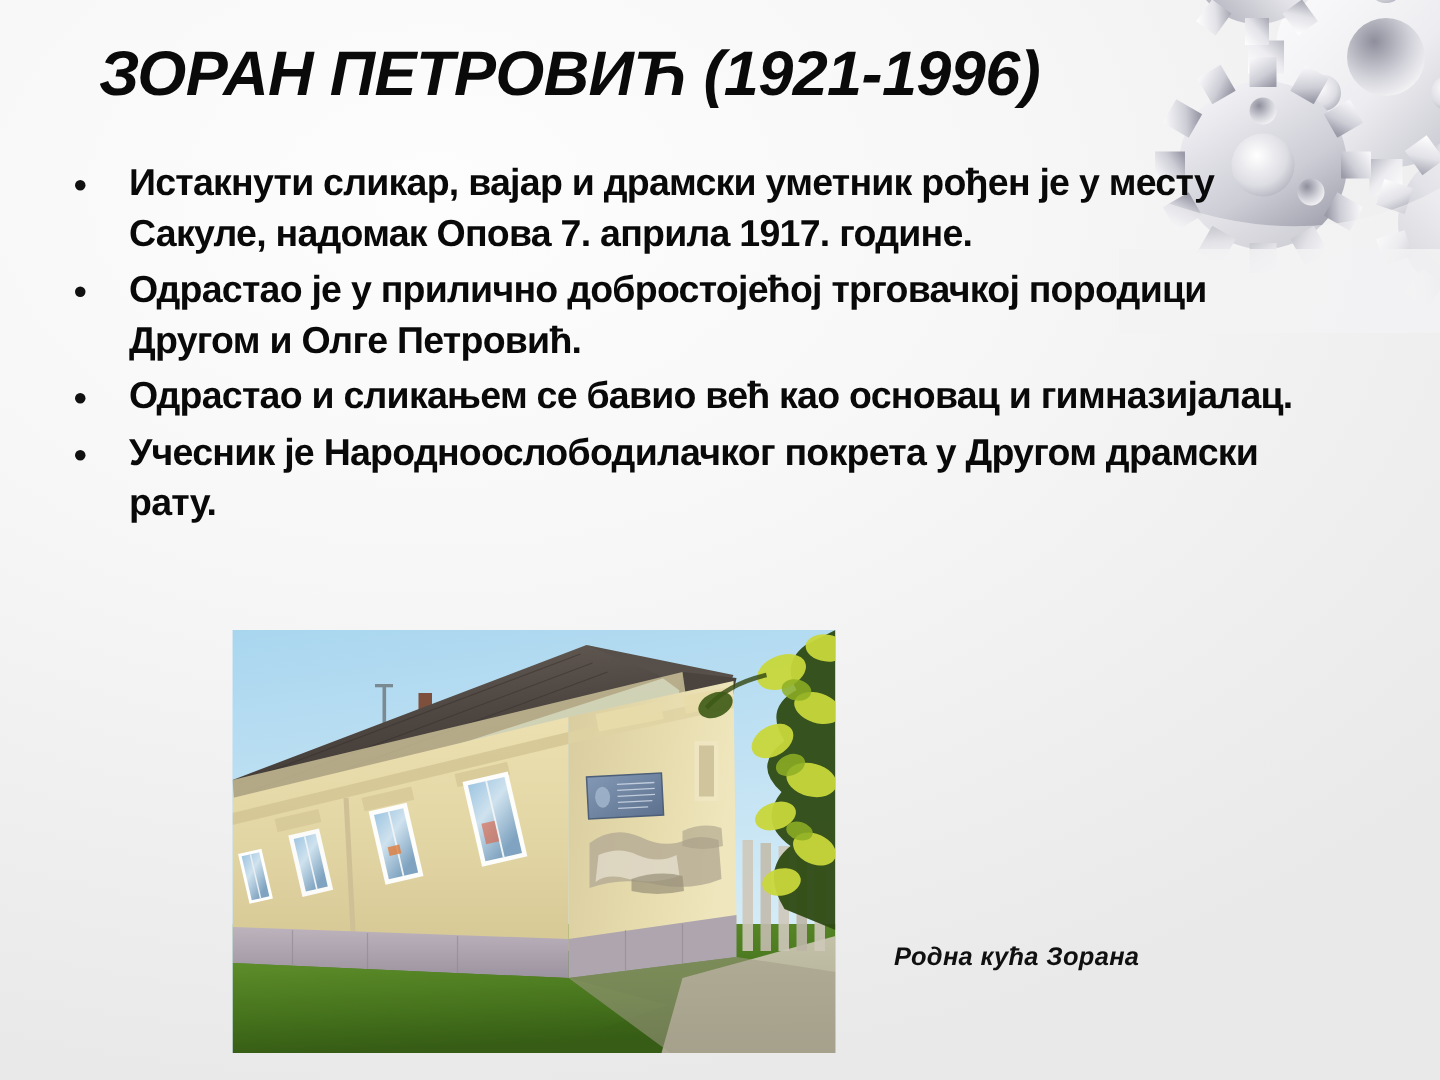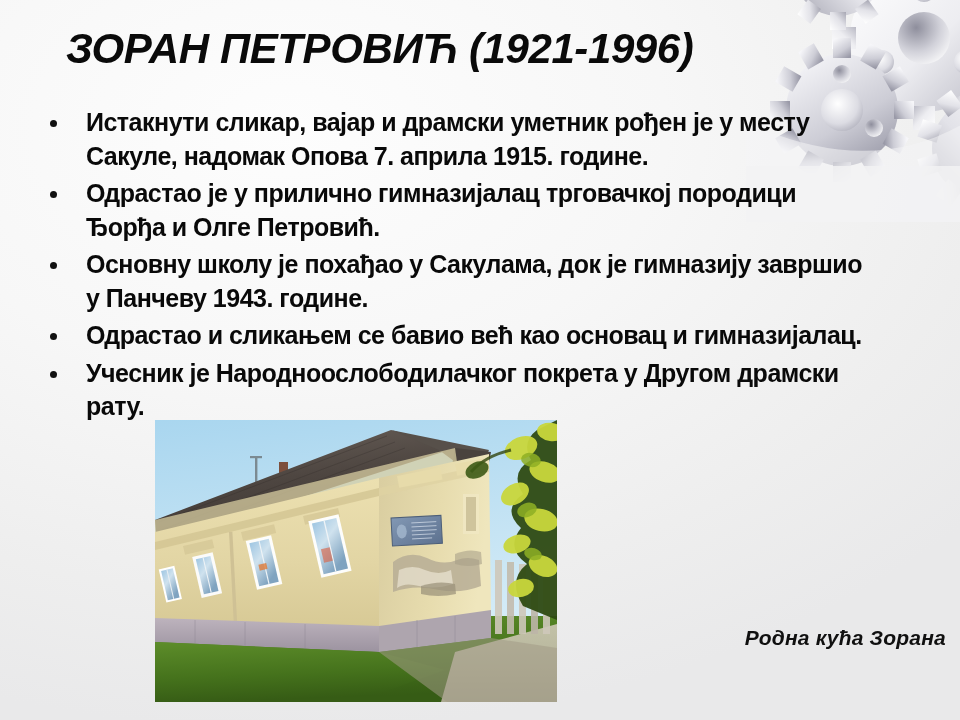--- a/index.html
+++ b/index.html
@@ -91,22 +91,22 @@
     background: #bfe0f2;
   }
   .photo svg { display: block; width: 100%; height: 100%; }
 
   
   .caption {
     position: absolute;
     left: 596px;
     top: 624px;
     width: 350px;
-    text-align: right;
-    font-size: 21px;
+    text-align: left;
+    font-size: 17px;
     line-height: 27px;
     font-weight: bold;
     font-style: italic;
     color: #101010;
     letter-spacing: 0.2px;
   }
 </style>
 </head>
 <body>
 
@@ -240,23 +240,22 @@
 
         <path d="M0,280 L260,280 L260,150 Q150,250 0,180 Z" fill="#f4f4f5" opacity="0.55"></path>
         <rect x="0" y="224" width="260" height="56" fill="#f2f2f3" opacity="0.85"></rect>
       </g>
     </svg>
   </div>
 
   <div class="title">ЗОРАН ПЕТРОВИЋ (1921-1996)</div>
 
   <ul class="bullets">
-    <li class="bullet">Истакнути сликар, вајар и драмски уметник рођен је у месту Сакуле, надомак Опова 7. априла 1915. године.</li>
-    <li class="bullet">Одрастао је у прилично гимназијалац трговачкој породици Ђорђа и Олге Петровић.</li>
-    <li class="bullet">Основну школу је похађао у Сакулама, док је гимназију завршио у Панчеву 1943. године.</li>
+    <li class="bullet">Истакнути сликар, вајар и драмски уметник рођен је у месту Сакуле, надомак Опова 7. априла 1917. године.</li>
+    <li class="bullet">Одрастао је у прилично добростојећој трговачкој породици Другом и Олге Петровић.</li>
     <li class="bullet">Одрастао и сликањем се бавио већ као основац и гимназијалац.</li>
     <li class="bullet">Учесник је Народноослободилачког покрета у Другом драмски рату.</li>
   </ul>
 
   <div class="photo">
     <svg viewBox="0 0 402 282" xmlns="http://www.w3.org/2000/svg" preserveAspectRatio="xMidYMid slice">
       <defs>
         <linearGradient id="sky" x1="0" y1="0" x2="0.2" y2="1">
           <stop offset="0%" stop-color="#a9d6ef"></stop>
           <stop offset="55%" stop-color="#c6e4f4"></stop>

